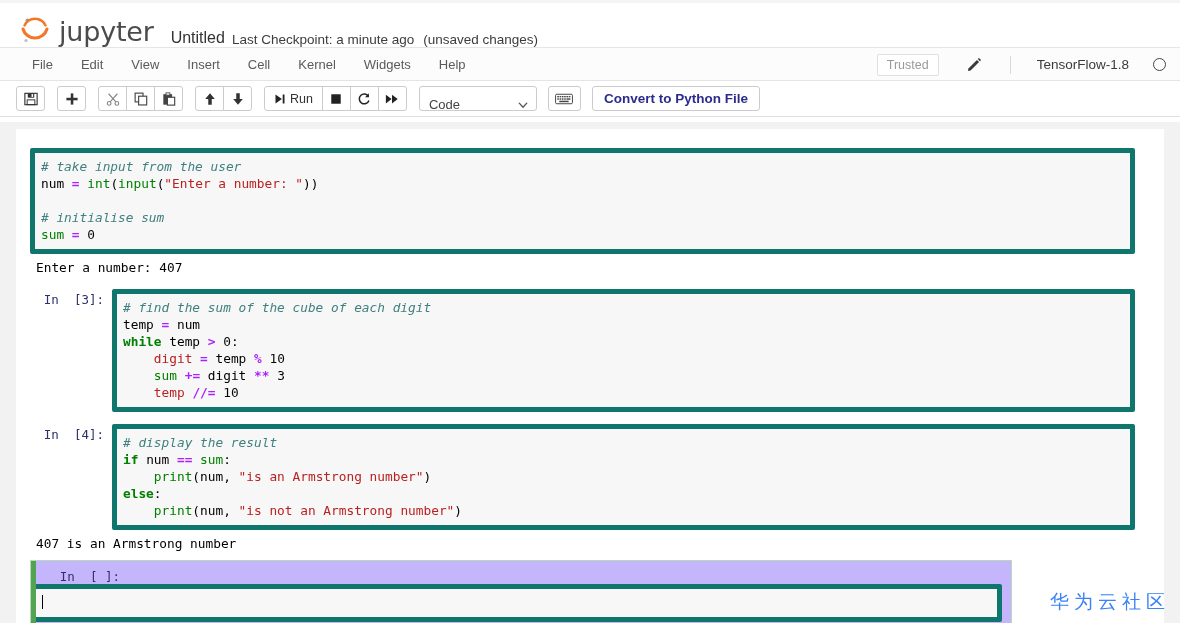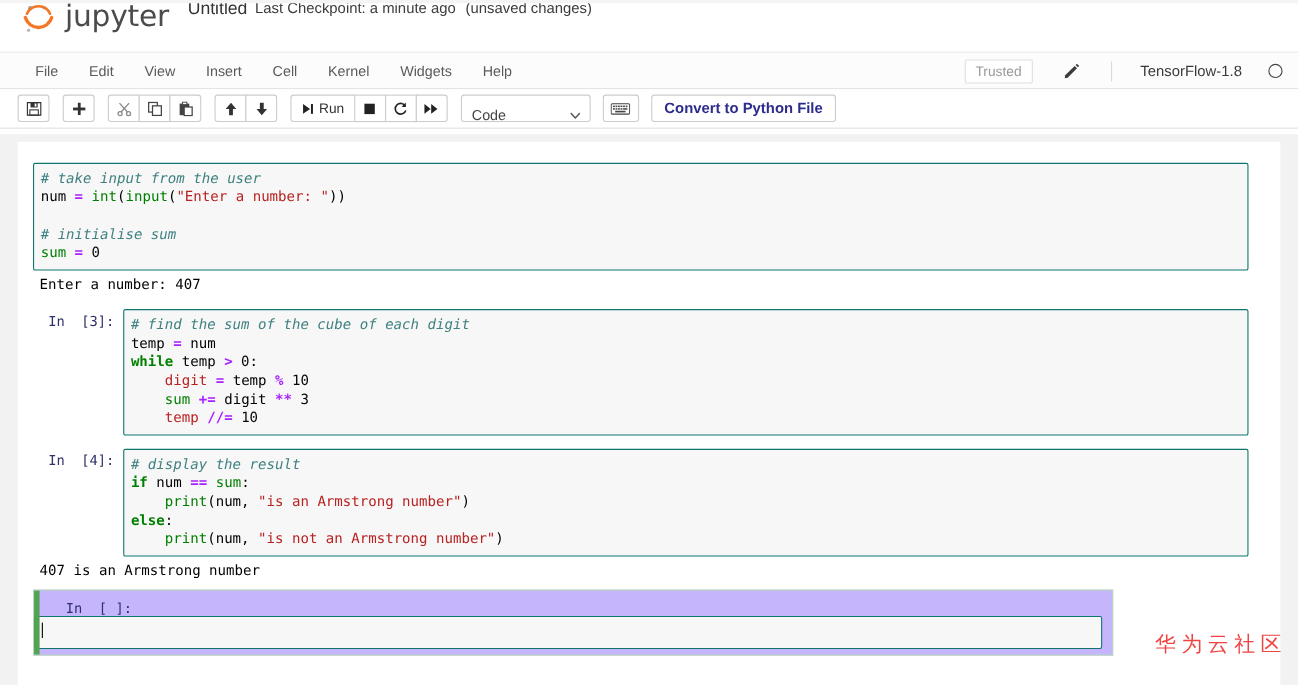--- a/index.html
+++ b/index.html
@@ -9,21 +9,21 @@
     overflow: hidden;
     background: #fff;
     font-family: "Liberation Sans", sans-serif;
   }
 
   #app { position: relative; width: 1180px; height: 623px; background: #fff; }
 
   
   .header {
     height: 48px;
-    display: flex; align-items: flex-start;
+    display: flex; align-items: flex-end;
     padding-left: 18px;
     background: #fff;
     border-bottom: 1px solid #e6e6e6;
   }
   .logo-wrap { width: 34px; height: 34px; position: relative; margin-right: 7px; flex: none; }
   .brand {
     font-size: 27px; color: #4b4b4b; letter-spacing: -0.2px;
     font-family: "DejaVu Sans", sans-serif; font-weight: 400;
     margin-right: 17px;
   }
@@ -110,21 +110,21 @@
   }
   .prompt {
     width: 82px; flex: none; text-align: right; padding-right: 8px;
     font-family: "DejaVu Sans Mono", monospace; font-size: 12.5px;
     color: #303f9f; padding-top: 3px; white-space: pre;
   }
   .prompt.in { color: #30306a; }
   .cell.selected .prompt { width: 97px; }
 
   .editor {
-    flex: 1; background: #f7f7f7; border: 1px solid #0f766e; border-radius: 2px;
+    flex: 1; background: #f7f7f7; border: 5px solid #0f766e; border-radius: 2px;
     padding: 5px 6px 6px 6px; margin-right: 15px;
     font-family: "DejaVu Sans Mono", monospace; font-size: 12.8px;
     line-height: 17px; color: #000; white-space: pre; overflow: hidden;
   }
   .cell.selected .editor { margin-right: 9px; min-height: 24px; }
 
   .out-row { display: flex; margin: -2px 0 8px 0; flex-direction: column; }
   .out-prompt { width: 82px; flex: none; }
   .out-text {
     font-family: "DejaVu Sans Mono", monospace; font-size: 12.8px;
@@ -139,22 +139,22 @@
   .c-op   { color: #aa22ff; font-weight: bold; }
   .c-num  { color: #080808; }
   .c-name { color: #000; }
 
   .caret {
     display: inline-block; width: 1px; height: 14px; background: #000;
     vertical-align: -2px; animation: none;
   }
 
   .watermark {
-    position: absolute; right: 10px; bottom: 24px;
-    font-size: 19px; color: #ef4444; letter-spacing: 5px;
+    position: absolute; right: 10px; bottom: 8px;
+    font-size: 19px; color: #3b82f6; letter-spacing: 5px;
     font-family: Liberation Mono, monospace;
   }
   .topstrip { position:absolute; left:0; top:0; width:1180px; height:3px; background:#f4f4f4; }
 </style>
 </head>
 <body>
 
 <div id="app">
 
   <div class="topstrip"></div>

